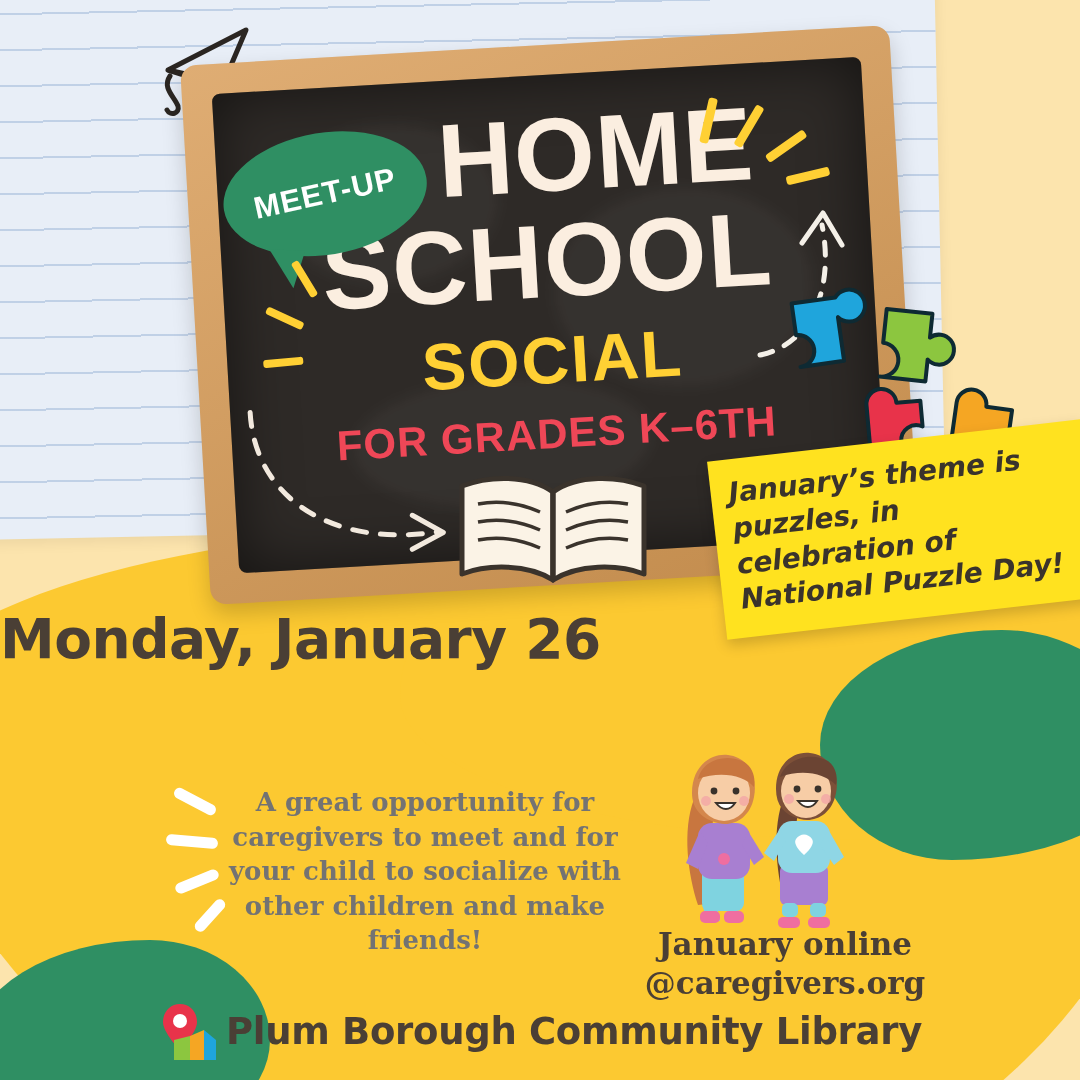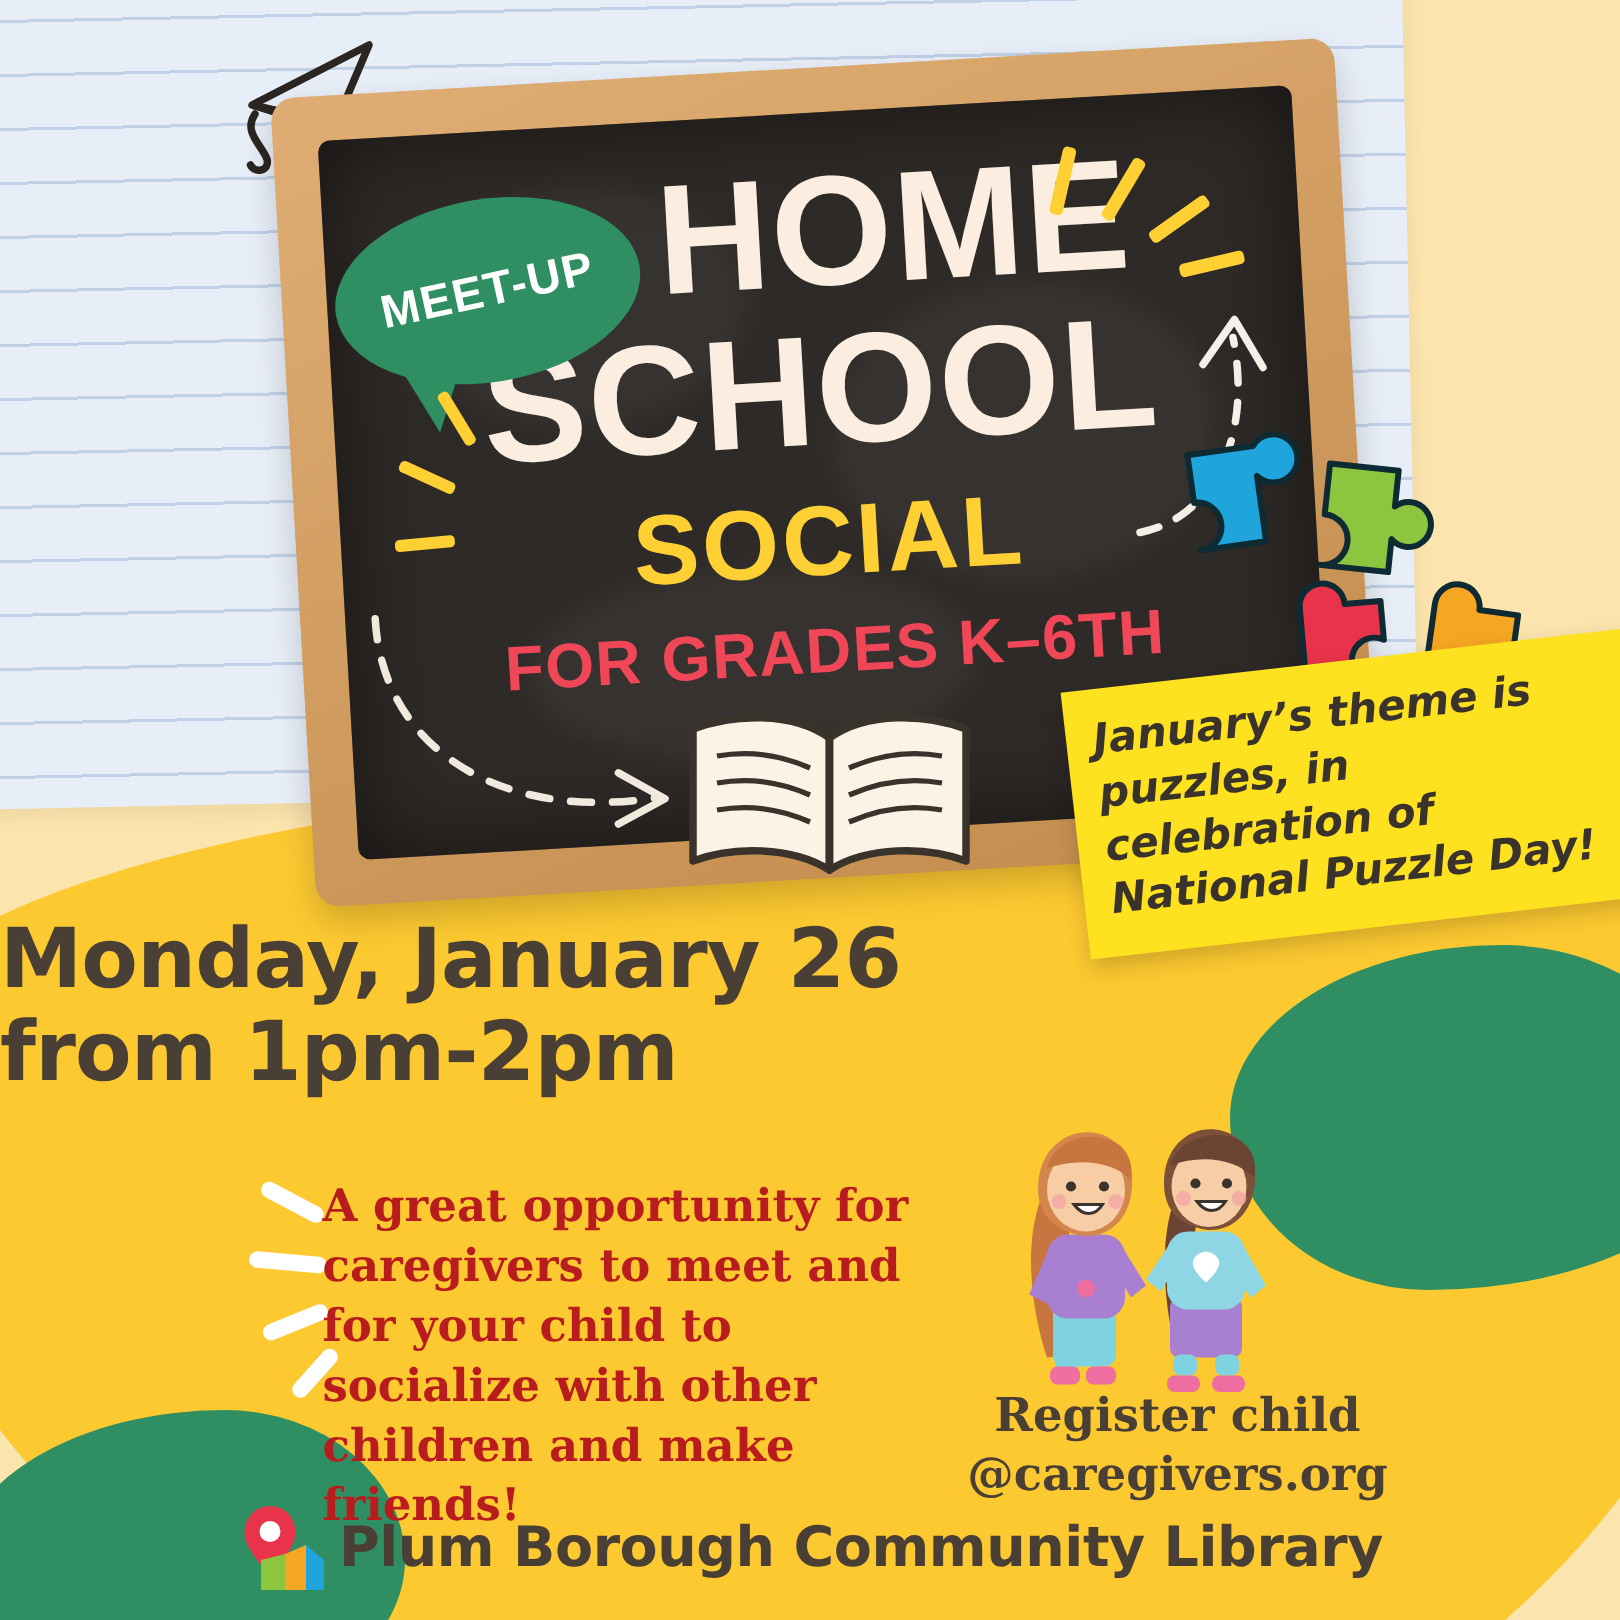--- a/index.html
+++ b/index.html
@@ -268,25 +268,25 @@
     line-height: 1.13;
     letter-spacing: -0.5px;
   }
 
   
   .desc {
     position: absolute;
     left: 215px;
     top: 785px;
     width: 420px;
-    text-align: left;
-    color: #b91c1c;
+    text-align: center;
+    color: #737373;
     font-family: "DejaVu Serif", serif;
     font-weight: 700;
-    font-size: 30px;
+    font-size: 26px;
     line-height: 1.33;
   }
 
   
   .burst {
     position: absolute;
     left: 168px;
     top: 790px;
     width: 70px;
     height: 140px;
@@ -434,21 +434,20 @@
     <path d="M30 70 C52 66, 74 70, 92 78" stroke="#3a332c" stroke-width="3.5" fill="none"></path>
     <path d="M180 34 C158 30, 136 34, 118 42" stroke="#3a332c" stroke-width="3.5" fill="none"></path>
     <path d="M180 52 C158 48, 136 52, 118 60" stroke="#3a332c" stroke-width="3.5" fill="none"></path>
     <path d="M180 70 C158 66, 136 70, 118 78" stroke="#3a332c" stroke-width="3.5" fill="none"></path>
   </svg>
 
   <div class="theme-note">January’s theme is puzzles, in celebration of National Puzzle Day!</div>
 
   <div class="date-block">
     <div>Monday, January 26</div>
-    <div>from 1pm-2pm</div>
   </div>
 
   <div class="burst">
     <i style="left:4px;  top:6px;   width:46px; height:11px; transform:rotate(28deg);"></i>
     <i style="left:-2px; top:46px;  width:52px; height:11px; transform:rotate(5deg);"></i>
     <i style="left:6px;  top:86px;  width:46px; height:11px; transform:rotate(-22deg);"></i>
     <i style="left:22px; top:120px; width:40px; height:11px; transform:rotate(-48deg);"></i>
   </div>
 
   <div class="desc">A great opportunity for caregivers to meet and for your child to socialize with other children and make friends!</div>
@@ -487,21 +486,21 @@
     <ellipse cx="134" cy="56" rx="25" ry="27" fill="#f7cda6"></ellipse>
     <path d="M108 42 C114 24, 138 16, 156 26 C164 32, 166 42, 164 50 C152 38, 130 34, 108 42 Z" fill="#6b4433"></path>
     <circle cx="125" cy="54" r="3.4" fill="#3a332c"></circle>
     <circle cx="146" cy="54" r="3.4" fill="#3a332c"></circle>
     <circle cx="117" cy="64" r="5" fill="#f3a6a6" opacity="0.8"></circle>
     <circle cx="154" cy="64" r="5" fill="#f3a6a6" opacity="0.8"></circle>
     <path d="M126 66 C132 74, 140 74, 145 66 Z" fill="#fff" stroke="#3a332c" stroke-width="2"></path>
   </svg>
 
   <div class="register">
-    <div>Register child</div>
+    <div>January online</div>
     <div>@caregivers.org</div>
   </div>
 
   <div class="footer">
     <svg width="60" height="62" viewBox="0 0 60 62">
       <path d="M22 4 C12 4, 5 12, 5 22 C5 33, 22 50, 22 50 C22 50, 39 33, 39 22 C39 12, 32 4, 22 4 Z" fill="#e8334a"></path>
       <circle cx="22" cy="21" r="7" fill="#fff"></circle>
       <path d="M16 40 L16 60 L32 60 L32 36 Z" fill="#8cc63f"></path>
       <path d="M32 36 L32 60 L46 60 L46 30 Z" fill="#f5a623"></path>
       <path d="M46 30 L46 60 L58 60 L58 40 Z" fill="#1fa5dc"></path>

